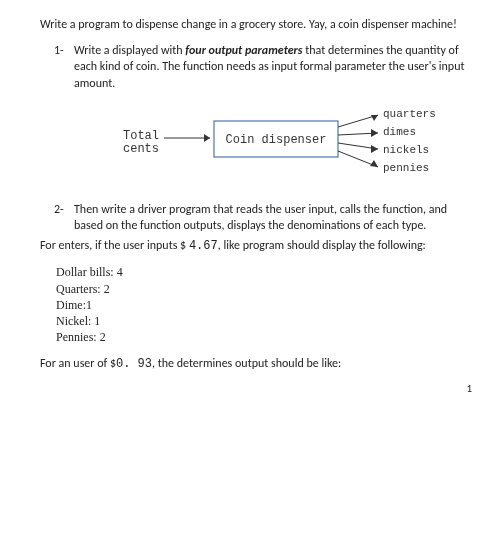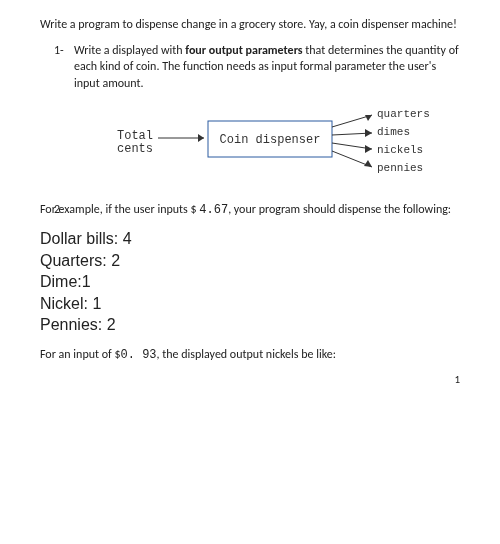--- a/index.html
+++ b/index.html
@@ -5,52 +5,52 @@
   html, body {
     margin: 0;
     padding: 0;
     background: #ffffff;
     font-family: Calibri, Arial, sans-serif;
     font-size: 12px;
     color: #222;
     width: 500px;
   }
   .page {
-    padding: 16px 36px 10px 40px;
+    padding: 16px 24px 10px 40px;
     box-sizing: border-box;
     width: 500px;
   }
   .para {
     margin: 0 0 10px 0;
     line-height: 1.35;
   }
   .list-item {
     margin: 0 0 4px 0;
     padding-left: 34px;
     line-height: 1.35;
     position: relative;
   }
   .list-marker {
     position: absolute;
     left: 14px;
   }
-  b { font-weight: bold; }
+  b { font-weight: bold; font-style: italic; }
   .figure {
     margin: 6px 0 14px 0;
     display: flex;
     justify-content: center;
   }
   .figure svg { display: block; }
   .svg-text { font: 12px "Courier New", monospace; fill:#333; }
   .svg-text-sm { font: 11px "Courier New", monospace; fill:#333; }
   .mono {
-    font-family: Liberation Sans, sans-serif;
-    font-size: 16px;
+    font-family: Liberation Serif, serif;
+    font-size: 12px;
     line-height: 1.35;
-    margin: 0 0 10px 0;
+    margin: 0 0 10px 16px;
     white-space: pre;
   }
   .footer {
     text-align: right;
     font-size: 11px;
     margin-top: 6px;
     padding-right: 4px;
   }
 </style>
 </head>
@@ -89,34 +89,35 @@
 
       <text x="305" y="20" class="svg-text-sm">quarters</text>
       <text x="305" y="38" class="svg-text-sm">dimes</text>
       <text x="305" y="56" class="svg-text-sm">nickels</text>
       <text x="305" y="74" class="svg-text-sm">pennies</text>
     </svg>
   </div>
 
   <p class="list-item">
     <span class="list-marker">2-</span>
+    <span>Then write a driver program that reads the user input, calls the function, and based on the function outputs, displays the denominations of each type.</span>
   </p>
 
   <p class="para">
-    <span>For example, if the user inputs $ </span><span style="font-family:Liberation Mono, monospace">4.67</span><span>, your program should dispense the following:</span>
+    <span>For enters, if the user inputs $ </span><span style="font-family:Liberation Mono, monospace">4.67</span><span>, like program should display the following:</span>
   </p>
 
   <pre class="mono">Dollar bills: 4
 Quarters: 2
 Dime:1
 Nickel: 1
 Pennies: 2</pre>
 
   <p class="para">
-    <span>For an input of $</span><span style="font-family:Liberation Mono, monospace">0. 93</span><span>, the displayed output nickels be like:</span>
+    <span>For an user of $</span><span style="font-family:Liberation Mono, monospace">0. 93</span><span>, the determines output should be like:</span>
   </p>
 
 
   <div class="footer">
     <span>1</span>
   </div>
 
 </div>
 
 </body></html>

